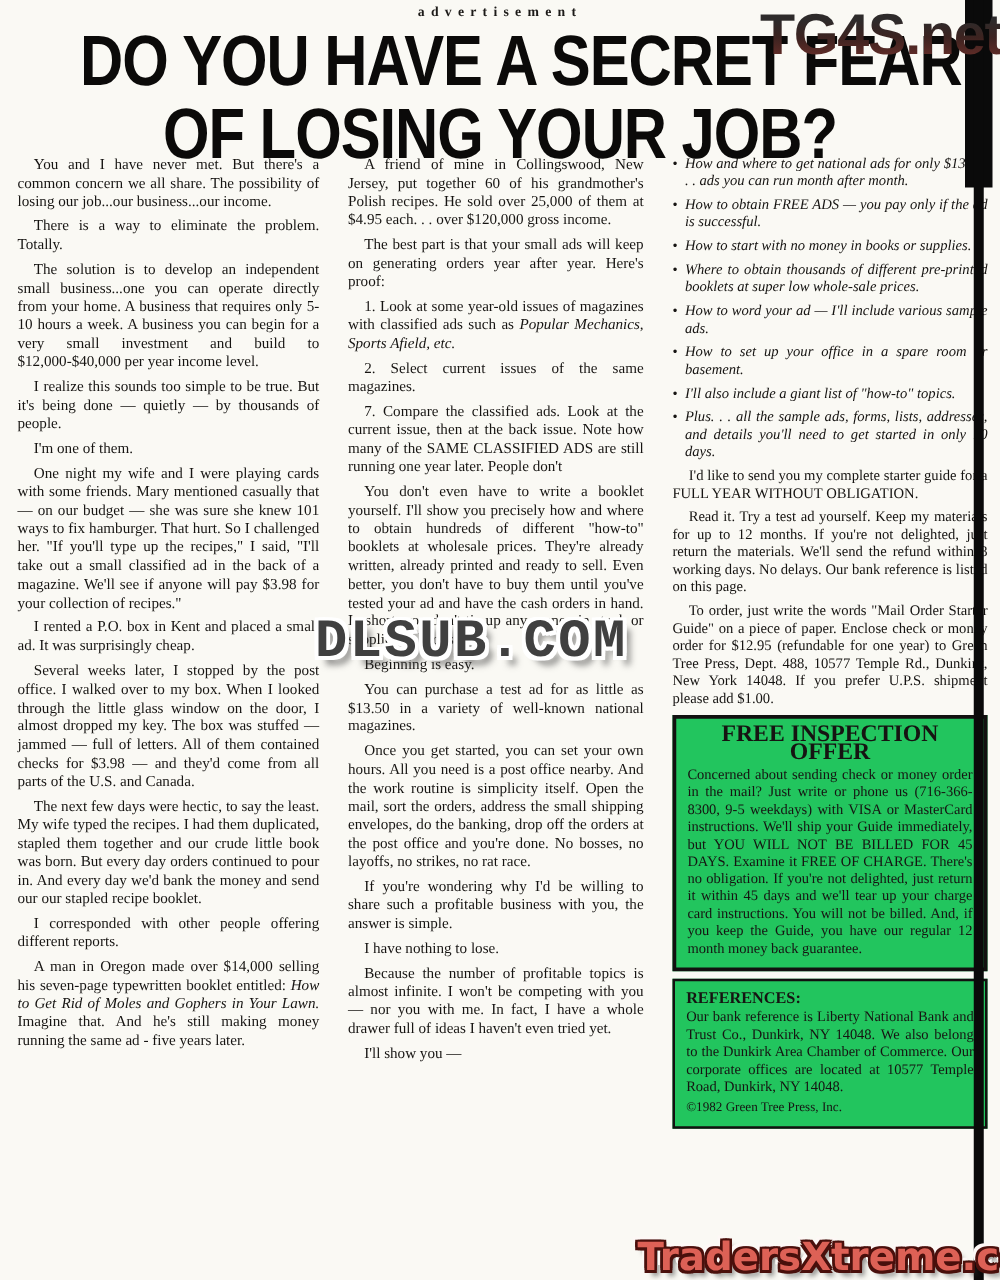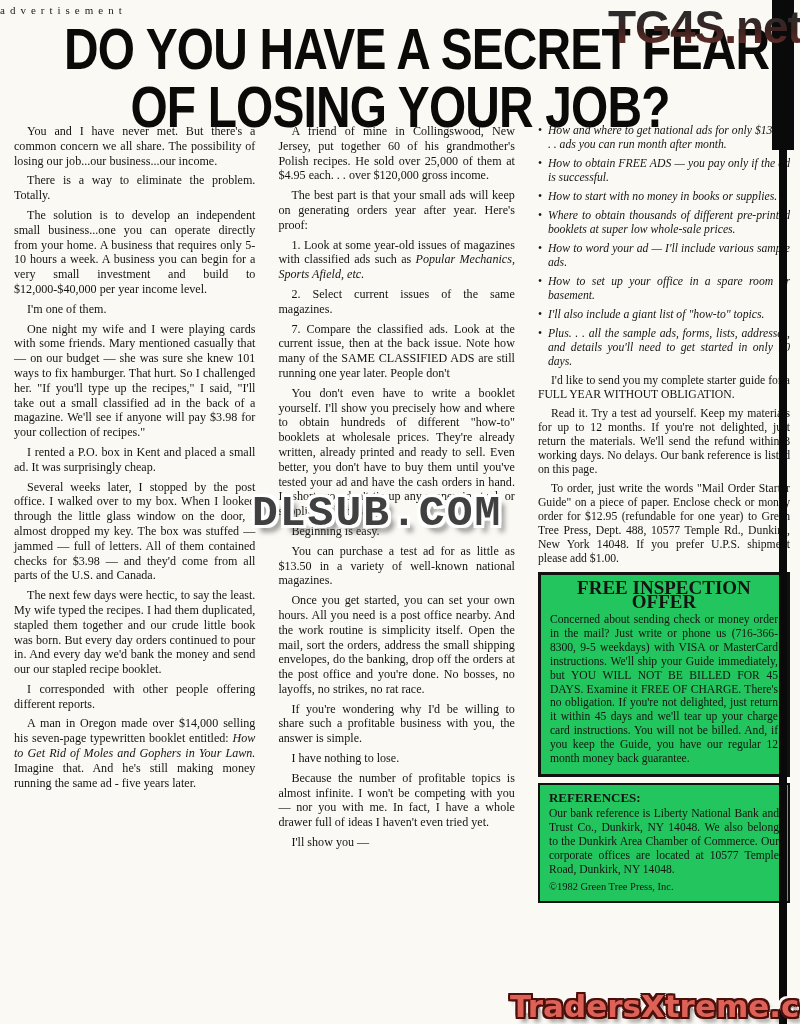--- a/index.html
+++ b/index.html
@@ -2,22 +2,22 @@
 <html><head>
 <meta charset="utf-8">
 <style>
   html,body{margin:0;padding:0;background:#555;}
   .page{
     position:relative;width:800px;height:1024px;margin:0 auto;
     background:#faf9f4;overflow:hidden;
     font-family:"Liberation Serif", serif;color:#161412;
   }
   .ad-label{
-    position:absolute;top:4px;left:0;width:100%;text-align:left;
-    font-size:11px;letter-spacing:5px;color:#1c1a18;
+    position:absolute;top:4px;left:0;width:100%;text-align:center;
+    font-size:11px;letter-spacing:5px;color:#1c1a18;font-weight:bold;
   }
   .headline{
     position:absolute;top:20px;left:0;width:100%;text-align:center;
     font-family:"Liberation Sans", sans-serif;font-weight:900;color:#0b0a09;
     line-height:1.02;font-size:57px;letter-spacing:-1px;
   }
   .headline .hl-line{transform:scaleX(.84);transform-origin:50% 50%;white-space:nowrap;}
   .columns{
     position:absolute;top:124px;left:14px;width:776px;bottom:0;
     display:flex;gap:23px;
@@ -76,20 +76,21 @@
   <div class="headline">
     <div class="hl-line">DO YOU HAVE A SECRET FEAR</div>
     <div class="hl-line">OF LOSING YOUR JOB?</div>
   </div>
 
   <div class="columns">
     <div class="col col1">
         <p class="para"><span>You and I have never met. But there's a common concern we all share. The possibility of losing our job...our business...our income.</span></p>
         <p class="para"><span>There is a way to eliminate the problem. Totally.</span></p>
         <p class="para"><span>The solution is to develop an independent small business...one you can operate directly from your home. A business that requires only 5-10 hours a week. A business you can begin for a very small investment and build to $12,000-$40,000 per year income level.</span></p>
+        <p class="para"><span>I realize this sounds too simple to be true. But it's being done — quietly — by thousands of people.</span></p>
         <p class="para"><span>I'm one of them.</span></p>
         <p class="para"><span>One night my wife and I were playing cards with some friends. Mary mentioned casually that — on our budget — she was sure she knew 101 ways to fix hamburger. That hurt. So I challenged her. "If you'll type up the recipes," I said, "I'll take out a small classified ad in the back of a magazine. We'll see if anyone will pay $3.98 for your collection of recipes."</span></p>
         <p class="para"><span>I rented a P.O. box in Kent and placed a small ad. It was surprisingly cheap.</span></p>
         <p class="para"><span>Several weeks later, I stopped by the post office. I walked over to my box. When I looked through the little glass window on the door, I almost dropped my key. The box was stuffed — jammed — full of letters. All of them contained checks for $3.98 — and they'd come from all parts of the U.S. and Canada.</span></p>
         <p class="para"><span>The next few days were hectic, to say the least. My wife typed the recipes. I had them duplicated, stapled them together and our crude little book was born. But every day orders continued to pour in. And every day we'd bank the money and send our our stapled recipe booklet.</span></p>
         <p class="para"><span>I corresponded with other people offering different reports.</span></p>
         <p class="para"><span>A man in Oregon made over $14,000 selling his seven-page typewritten booklet entitled: </span><span class="it">How to Get Rid of Moles and Gophers in Your Lawn.</span><span> Imagine that. And he's still making money running the same ad - five years later.</span></p>
       </div>
     <div class="col col2">
         <p class="para"><span>A friend of mine in Collingswood, New Jersey, put together 60 of his grandmother's Polish recipes. He sold over 25,000 of them at $4.95 each. . . over $120,000 gross income.</span></p>

